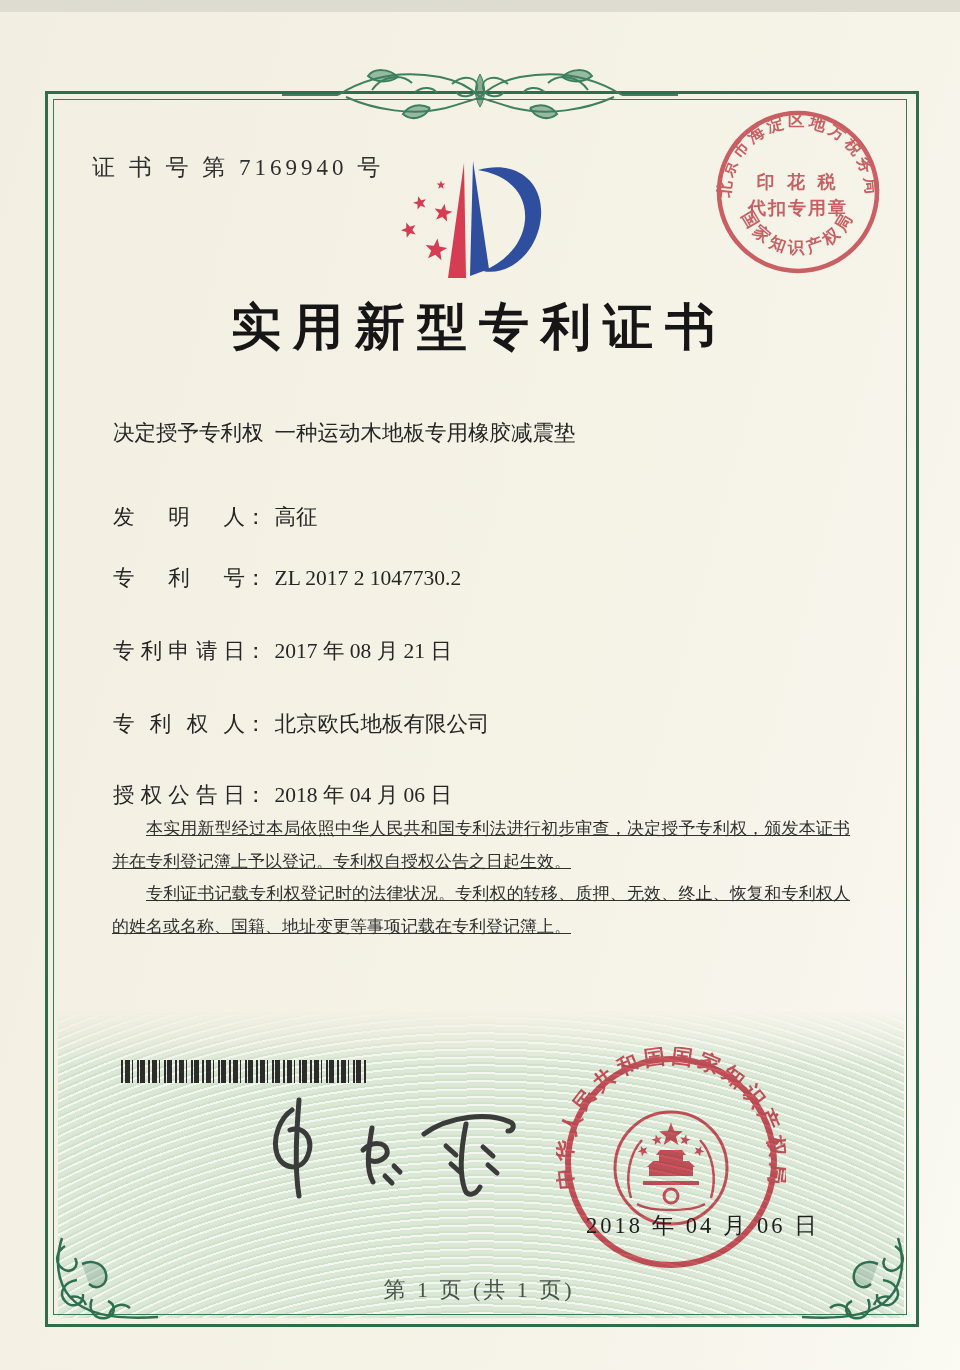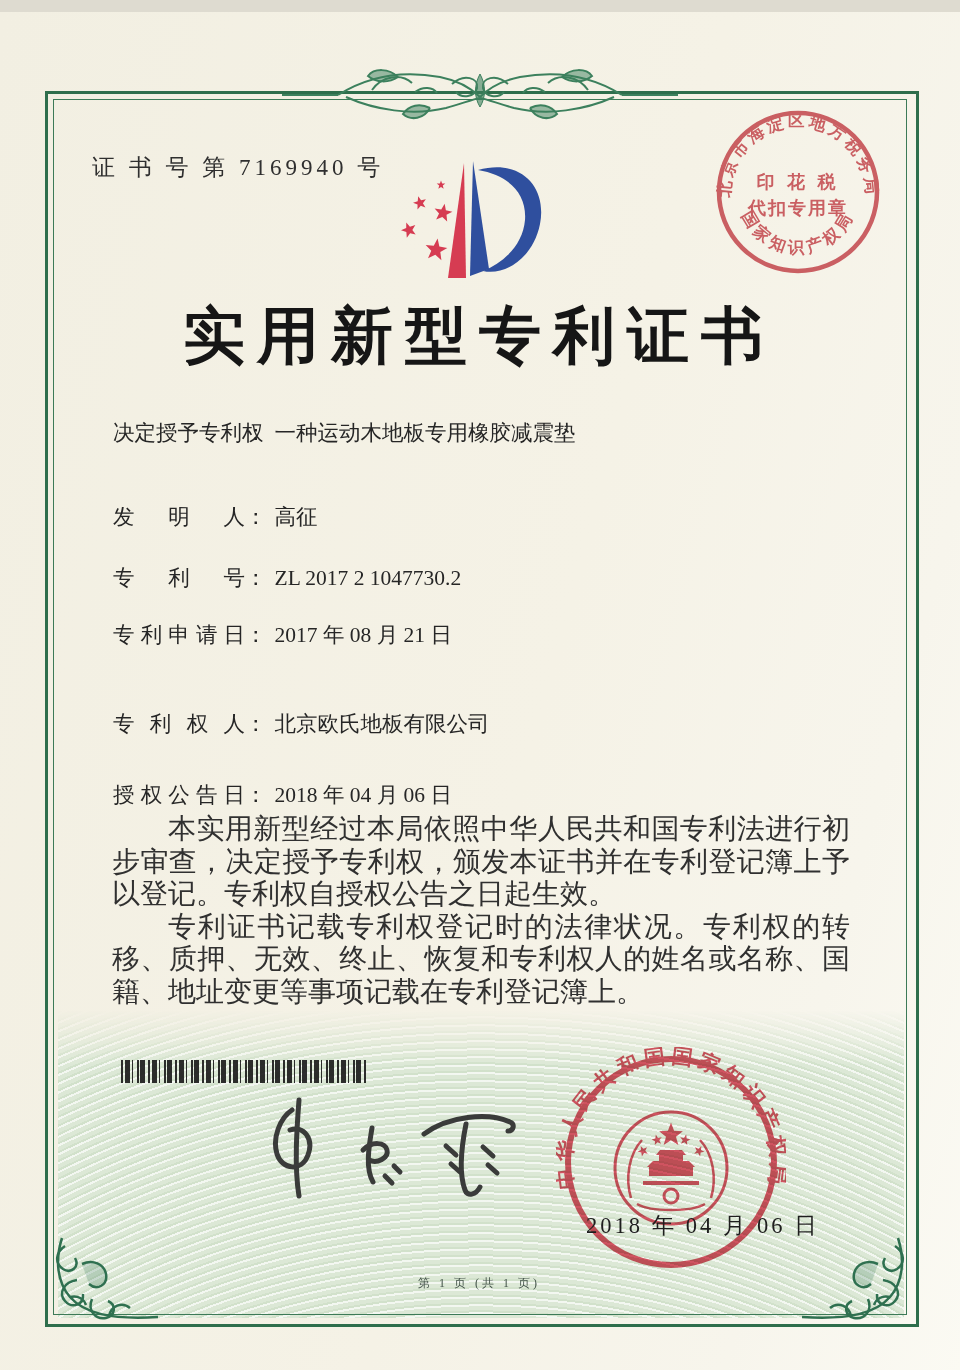--- a/index.html
+++ b/index.html
@@ -15,39 +15,39 @@
     position:absolute;left:58px;top:998px;width:846px;height:308px;
     background-color:#dce8d6;
     background-image:repeating-radial-gradient(circle at 50% 330%, rgba(255,255,255,.65) 0 2px, rgba(190,212,182,.35) 2px 4px, transparent 4px 8px);
     -webkit-mask-image:linear-gradient(transparent 0,black 55px);
     mask-image:linear-gradient(transparent 0,black 55px);
   }
   
   .frame-outer{position:absolute;left:45px;top:79px;width:868px;height:1230px;border:3px solid #2e6e4c;}
   .frame-inner{position:absolute;left:53px;top:87px;width:852px;height:1214px;border:1.5px solid #3c7a57;}
   .certno{position:absolute;left:92px;top:140px;font-size:23px;letter-spacing:4px;color:#2f2f2f;}
-  .title{position:absolute;left:45px;top:282px;width:868px;text-align:center;font-size:62px;font-weight:bold;letter-spacing:12px;color:#161616;}
+  .title{position:absolute;left:45px;top:282px;width:868px;text-align:center;font-size:50px;font-weight:bold;letter-spacing:12px;color:#161616;}
   .fields{position:absolute;left:113px;top:406px;width:740px;}
   .frow{position:absolute;left:0;font-size:21.5px;white-space:nowrap;color:#262626;}
   .frow .lab{display:inline-block;width:132px;text-align:justify;text-align-last:justify;vertical-align:bottom;}
   .frow .col{display:inline-block;margin-right:8px;}
-  .paras{position:absolute;left:112px;top:801px;width:738px;font-size:28px;line-height:32.5px;text-align:justify;color:#303030;}
+  .paras{position:absolute;left:112px;top:801px;width:738px;font-size:17px;line-height:32.5px;text-align:justify;color:#303030;text-decoration:underline;}
   .paras p{margin:0;text-indent:2em;}
   .barcode{position:absolute;left:121px;top:1048px;width:246px;height:23px;opacity:.92;
     background-image:repeating-linear-gradient(90deg,#1c1c1c 0 2px,transparent 2px 4px,#1c1c1c 4px 9px,transparent 9px 11px,#1c1c1c 11px 12px,transparent 12px 16px,#1c1c1c 16px 18px,transparent 18px 19px,#1c1c1c 19px 24px,transparent 24px 27px);}
   .director{position:absolute;left:118px;top:1120px;font-size:23px;letter-spacing:6px;color:#2b2b2b;line-height:40px;}
   .sigsvg{position:absolute;left:252px;top:1082px;z-index:4;}
   .sealwrap{position:absolute;left:556px;top:1035px;z-index:5;mix-blend-mode:multiply;}
   .sealdate{position:absolute;left:586px;top:1198px;z-index:6;font-size:22.5px;letter-spacing:3px;color:#1e1e1e;white-space:nowrap;}
   .stampwrap{position:absolute;left:710px;top:92px;z-index:5;mix-blend-mode:multiply;}
   .logowrap{position:absolute;left:388px;top:130px;}
   .topflour{position:absolute;left:280px;top:50px;}
   .cornerL{position:absolute;left:46px;top:1224px;z-index:3;}
   .cornerR{position:absolute;left:798px;top:1224px;z-index:3;}
-  .footer{position:absolute;left:45px;top:1263px;width:868px;text-align:center;font-size:12px;letter-spacing:3px;color:#44544a;z-index:3;}
+  .footer{position:absolute;left:45px;top:1263px;width:868px;text-align:center;font-size:22px;letter-spacing:3px;color:#44544a;z-index:3;}
   svg text{font-family:"Liberation Serif","DejaVu Serif",serif;}
 </style>
 </head>
 <body>
 
 <div class="paper">
 
   <svg width="0" height="0" style="position:absolute" aria-hidden="true">
     <defs>
       <polygon id="star" points="0,-10 2.47,-3.4 9.51,-3.09 3.99,1.3 5.88,8.09 0,4.2 -5.88,8.09 -3.99,1.3 -9.51,-3.09 -2.47,-3.4"></polygon>
@@ -129,21 +129,21 @@
   <div class="fields">
     <div class="frow" style="top:0px">
       <span class="lab">决定授予专利权</span><span class="col">：</span><span>一种运动木地板专用橡胶减震垫</span>
     </div>
     <div class="frow" style="top:84px">
       <span class="lab">发明人</span><span class="col">：</span><span>高征</span>
     </div>
     <div class="frow" style="top:145px">
       <span class="lab">专利号</span><span class="col">：</span><span>ZL 2017 2 1047730.2</span>
     </div>
-    <div class="frow" style="top:202px">
+    <div class="frow" style="top:218px">
       <span class="lab">专利申请日</span><span class="col">：</span><span>2017 年 08 月 21 日</span>
     </div>
     <div class="frow" style="top:291px">
       <span class="lab">专利权人</span><span class="col">：</span><span>北京欧氏地板有限公司</span>
     </div>
     <div class="frow" style="top:362px">
       <span class="lab">授权公告日</span><span class="col">：</span><span>2018 年 04 月 06 日</span>
     </div>
   </div>
 

